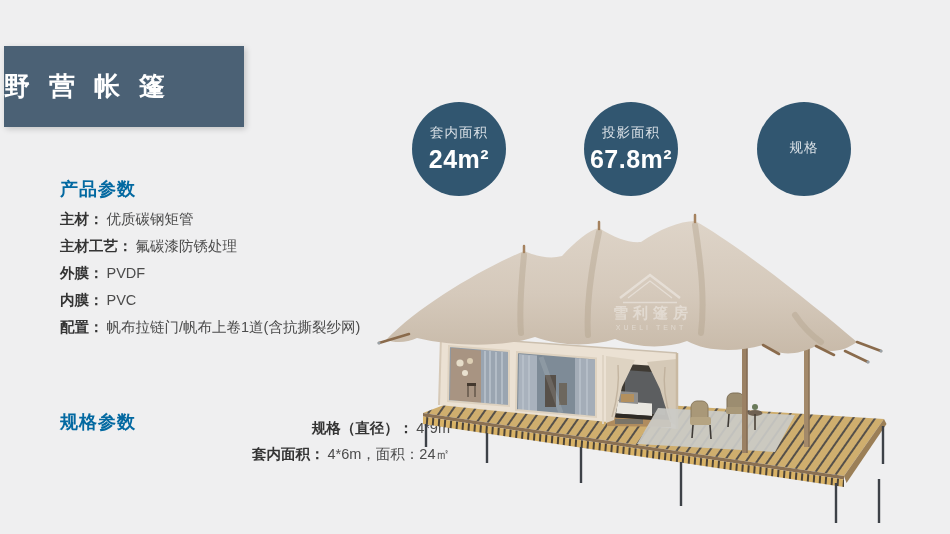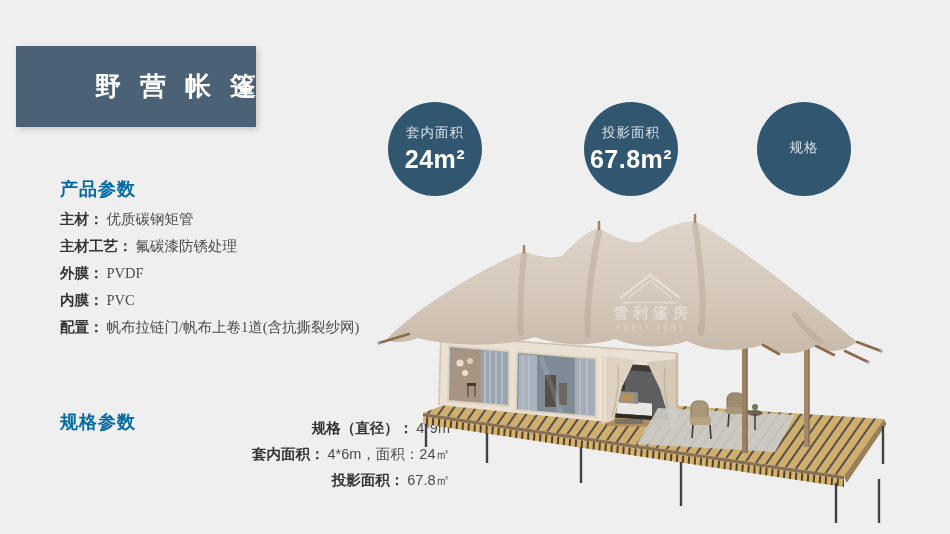--- a/index.html
+++ b/index.html
@@ -3,43 +3,43 @@
 <meta charset="utf-8">
 <style>
   html,body{margin:0;padding:0;}
   body{
     width:950px;height:534px;position:relative;overflow:hidden;
     background:#efeff0;
     font-family:"Liberation Sans","DejaVu Sans",sans-serif;
     -webkit-font-smoothing:antialiased;
   }
   .header-box{
-    position:absolute;left:16px;top:46px;width:240px;height:81px;
-    background:#4b6175;display:flex;align-items:center;justify-content:flex-end;
+    position:absolute;left:4px;top:46px;width:240px;height:81px;
+    background:#4b6175;display:flex;align-items:center;justify-content:flex-start;
     box-shadow:2px 2px 6px rgba(0,0,0,0.18);
   }
   .header-title{
     color:#ffffff;font-size:26px;font-weight:700;
     letter-spacing:19px;margin-right:-19px;white-space:nowrap;
   }
   .badge{
     position:absolute;top:102px;width:94px;height:94px;border-radius:50%;
     background:#315670;display:flex;flex-direction:column;align-items:center;justify-content:center;
   }
-  .badge-1{left:388px;} .badge-2{left:584px;} .badge-3{left:757px;}
+  .badge-1{left:412px;} .badge-2{left:584px;} .badge-3{left:757px;}
   .badge-label{color:#d9e0e6;font-size:13.5px;margin-bottom:3px;letter-spacing:1px;}
   .badge-value{color:#ffffff;font-size:25px;font-weight:600;letter-spacing:0.5px;}
   .sec-heading{
     position:absolute;left:60px;color:#0369a1;font-size:18px;font-weight:700;letter-spacing:1px;
   }
   .h-product{top:177px;} .h-spec{top:410px;text-align:center;}
   .param-list{position:absolute;left:60px;width:390px;}
   .l-product{top:206px;} .l-spec{top:415px;}
   .param-line{font-size:14.5px;color:#4c4c4c;white-space:nowrap;}
-  .l-product .param-line{line-height:27px;height:27px;font-family:Liberation Serif, serif;}
+  .l-product .param-line{line-height:27px;height:27px;}
   .l-spec .param-line{line-height:26px;height:26px;text-align:right;}
   .plabel{font-weight:700;color:#343434;}
   .pvalue{margin-left:3px;}
   .tent-wrap{position:absolute;left:375px;top:205px;width:575px;height:329px;}
 </style>
 </head>
 <body>
 
 <div class="header-box">
   <div class="header-title">野营帐篷</div>
@@ -63,21 +63,20 @@
   <div class="param-line"><span class="plabel">主材工艺：</span><span class="pvalue">氟碳漆防锈处理</span></div>
   <div class="param-line"><span class="plabel">外膜：</span><span class="pvalue">PVDF</span></div>
   <div class="param-line"><span class="plabel">内膜：</span><span class="pvalue">PVC</span></div>
   <div class="param-line"><span class="plabel">配置：</span><span class="pvalue">帆布拉链门/帆布上卷1道(含抗撕裂纱网)</span></div>
 </div>
 
 <div class="sec-heading h-spec">规格参数</div>
 <div class="param-list l-spec">
   <div class="param-line"><span class="plabel">规格（直径）：</span><span class="pvalue">4*9m</span></div>
   <div class="param-line"><span class="plabel">套内面积：</span><span class="pvalue">4*6m，面积：24㎡</span></div>
-  <div class="param-line"><span class="plabel">投影面积：</span><span class="pvalue">67.8㎡</span></div>
 </div>
 
 <div class="tent-wrap">
 <svg width="575" height="329" viewBox="0 0 575 329" xmlns="http://www.w3.org/2000/svg">
   <defs>
     <linearGradient id="canopyGrad" x1="0" y1="0" x2="0" y2="1">
       <stop offset="0" stop-color="#ded4c8"></stop>
       <stop offset="0.55" stop-color="#d5c9bb"></stop>
       <stop offset="1" stop-color="#c8baa9"></stop>
     </linearGradient>

